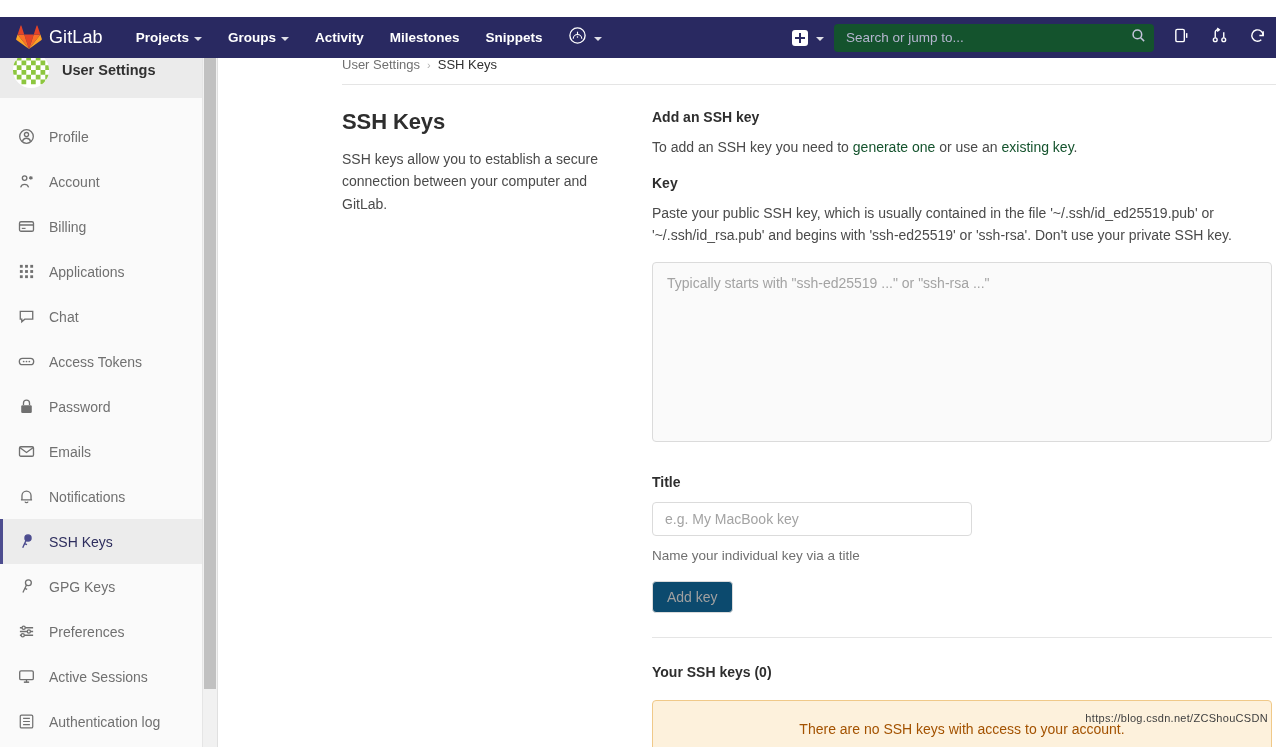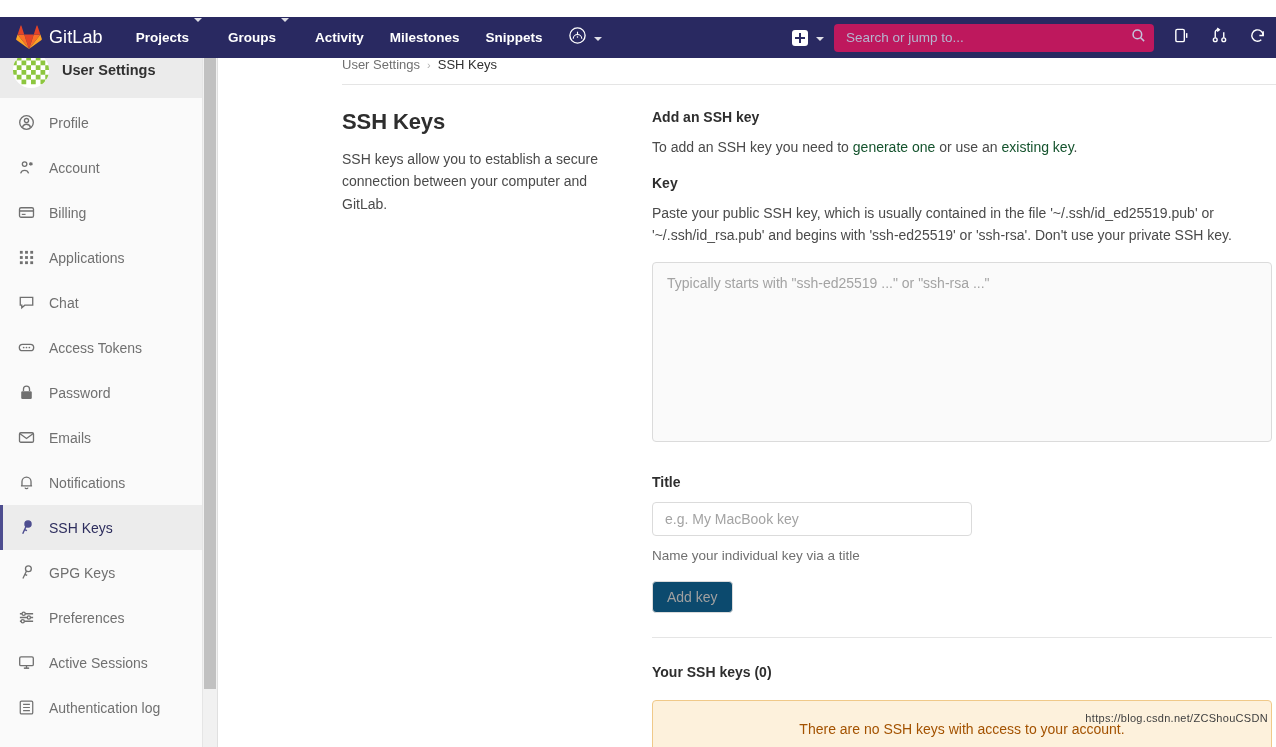--- a/index.html
+++ b/index.html
@@ -23,21 +23,21 @@
   }
   .brand { display: flex; align-items: center; gap: 7px; margin-right: 20px; }
   .brand-logo { width: 26px; height: 25px; display: block; }
   .brand-name {
     color: #fff; font-size: 18px; letter-spacing: .1px; font-weight: 400;
   }
   .nav-links { display: flex; align-items: center; gap: 0px; }
   .nav-link {
     color: #fff; font-size: 13.5px; font-weight: bold;
     padding: 0 13px; height: 41px; line-height: 41px;
-    display: flex; align-items: flex-start; gap: 5px; cursor: pointer;
+    display: flex; align-items: center; gap: 5px; cursor: pointer;
     white-space: nowrap;
   }
   .caret {
     width: 0; height: 0; display: inline-block;
     border-left: 4px solid transparent; border-right: 4px solid transparent;
     border-top: 4.5px solid rgba(255,255,255,.85);
     position: relative; top: 1px;
   }
   .nav-help { padding: 0 9px 0 12px; display: flex; align-items: center; gap: 7px; cursor: pointer; height: 41px;}
   .nav-right {
@@ -50,21 +50,21 @@
   .plus-square {
     width: 16px; height: 16px; background: #fff; border-radius: 3px;
     position: relative;
   }
   .plus-square:before, .plus-square:after {
     content: ""; position: absolute; background: #292961;
   }
   .plus-square:before { left: 7px; top: 3px; width: 2px; height: 10px; }
   .plus-square:after { left: 3px; top: 7px; width: 10px; height: 2px; }
   .searchbox {
-    width: 320px; height: 28px; background: #be185d;
+    width: 320px; height: 28px; background: #14532d;
     border-radius: 4px; display: flex; align-items: center;
     padding: 0 8px 0 12px; margin-right: 8px; cursor: text;
   }
   .searchbox input {
     flex: 1; background: transparent; border: none; outline: none;
     color: #fff; font-size: 13.5px; font-family: inherit;
   }
   .searchbox input::placeholder { color: #b5b5cf; }
   .nav-icon-btn {
     width: 38px; height: 41px; display: flex; align-items: center;
@@ -82,21 +82,21 @@
   .sidebar-header {
     height: 57px; display: flex; align-items: center;
     gap: 12px; padding: 0 12px 0 12px;
     background: #ebebeb;
     cursor: pointer;
   }
   .avatar { width: 38px; height: 38px; border-radius: 50%; display:block; }
   .sidebar-title {
     font-size: 14.5px; font-weight: bold; color: #303030;
   }
-  .nav-list { list-style: none; padding-top: 2px; }
+  .nav-list { list-style: none; padding-top: 16px; }
   .nav-item {
     display: flex; align-items: center; gap: 14px;
     height: 45px; padding-left: 15px;
     color: #707070; font-size: 14px; cursor: pointer;
     border-left: 3px solid transparent;
     position: relative;
   }
   .nav-item.active {
     background: #ececec; border-left-color: #4d4d8f; color: #2e2e5e;
     font-weight: 400;

